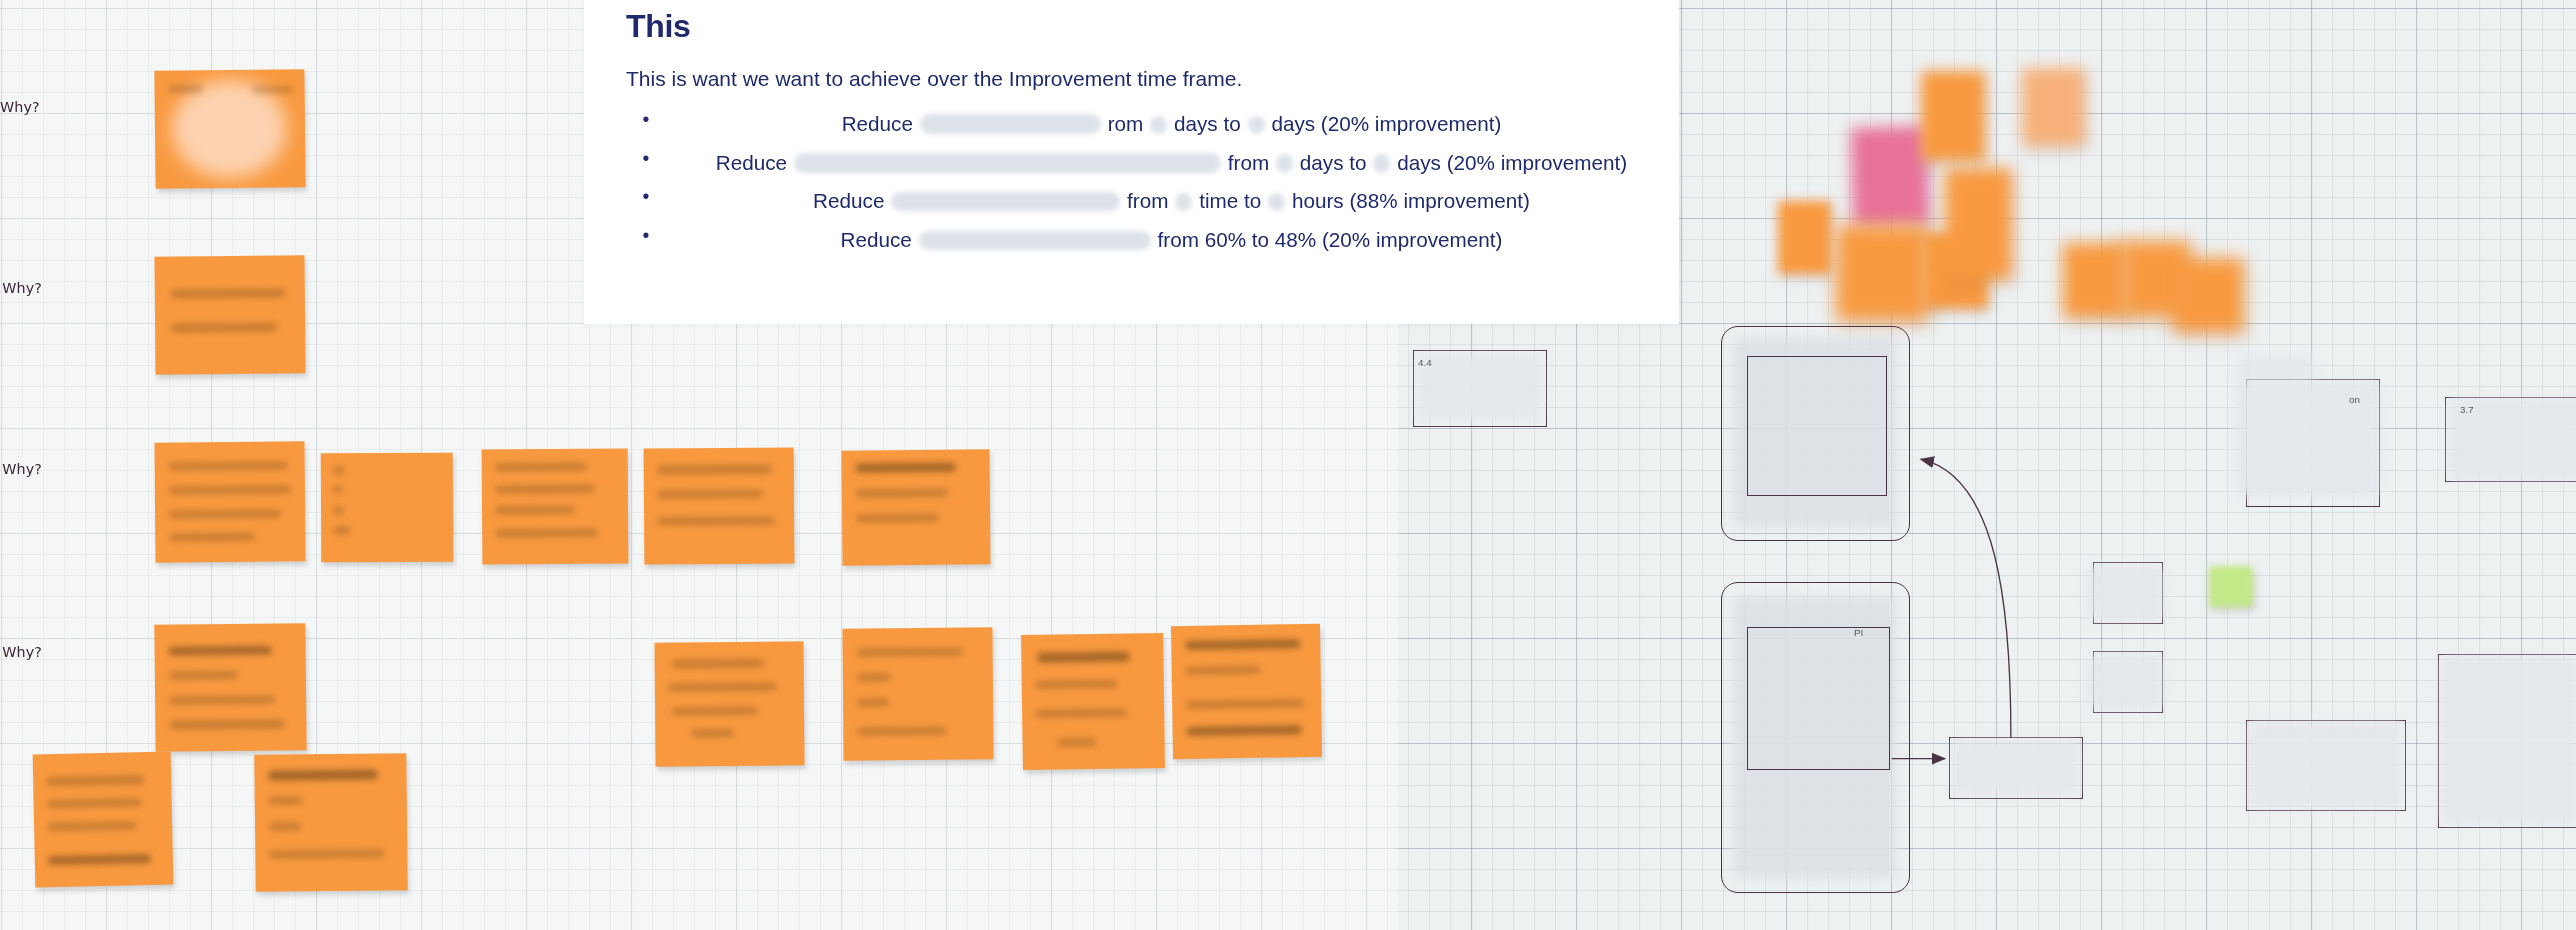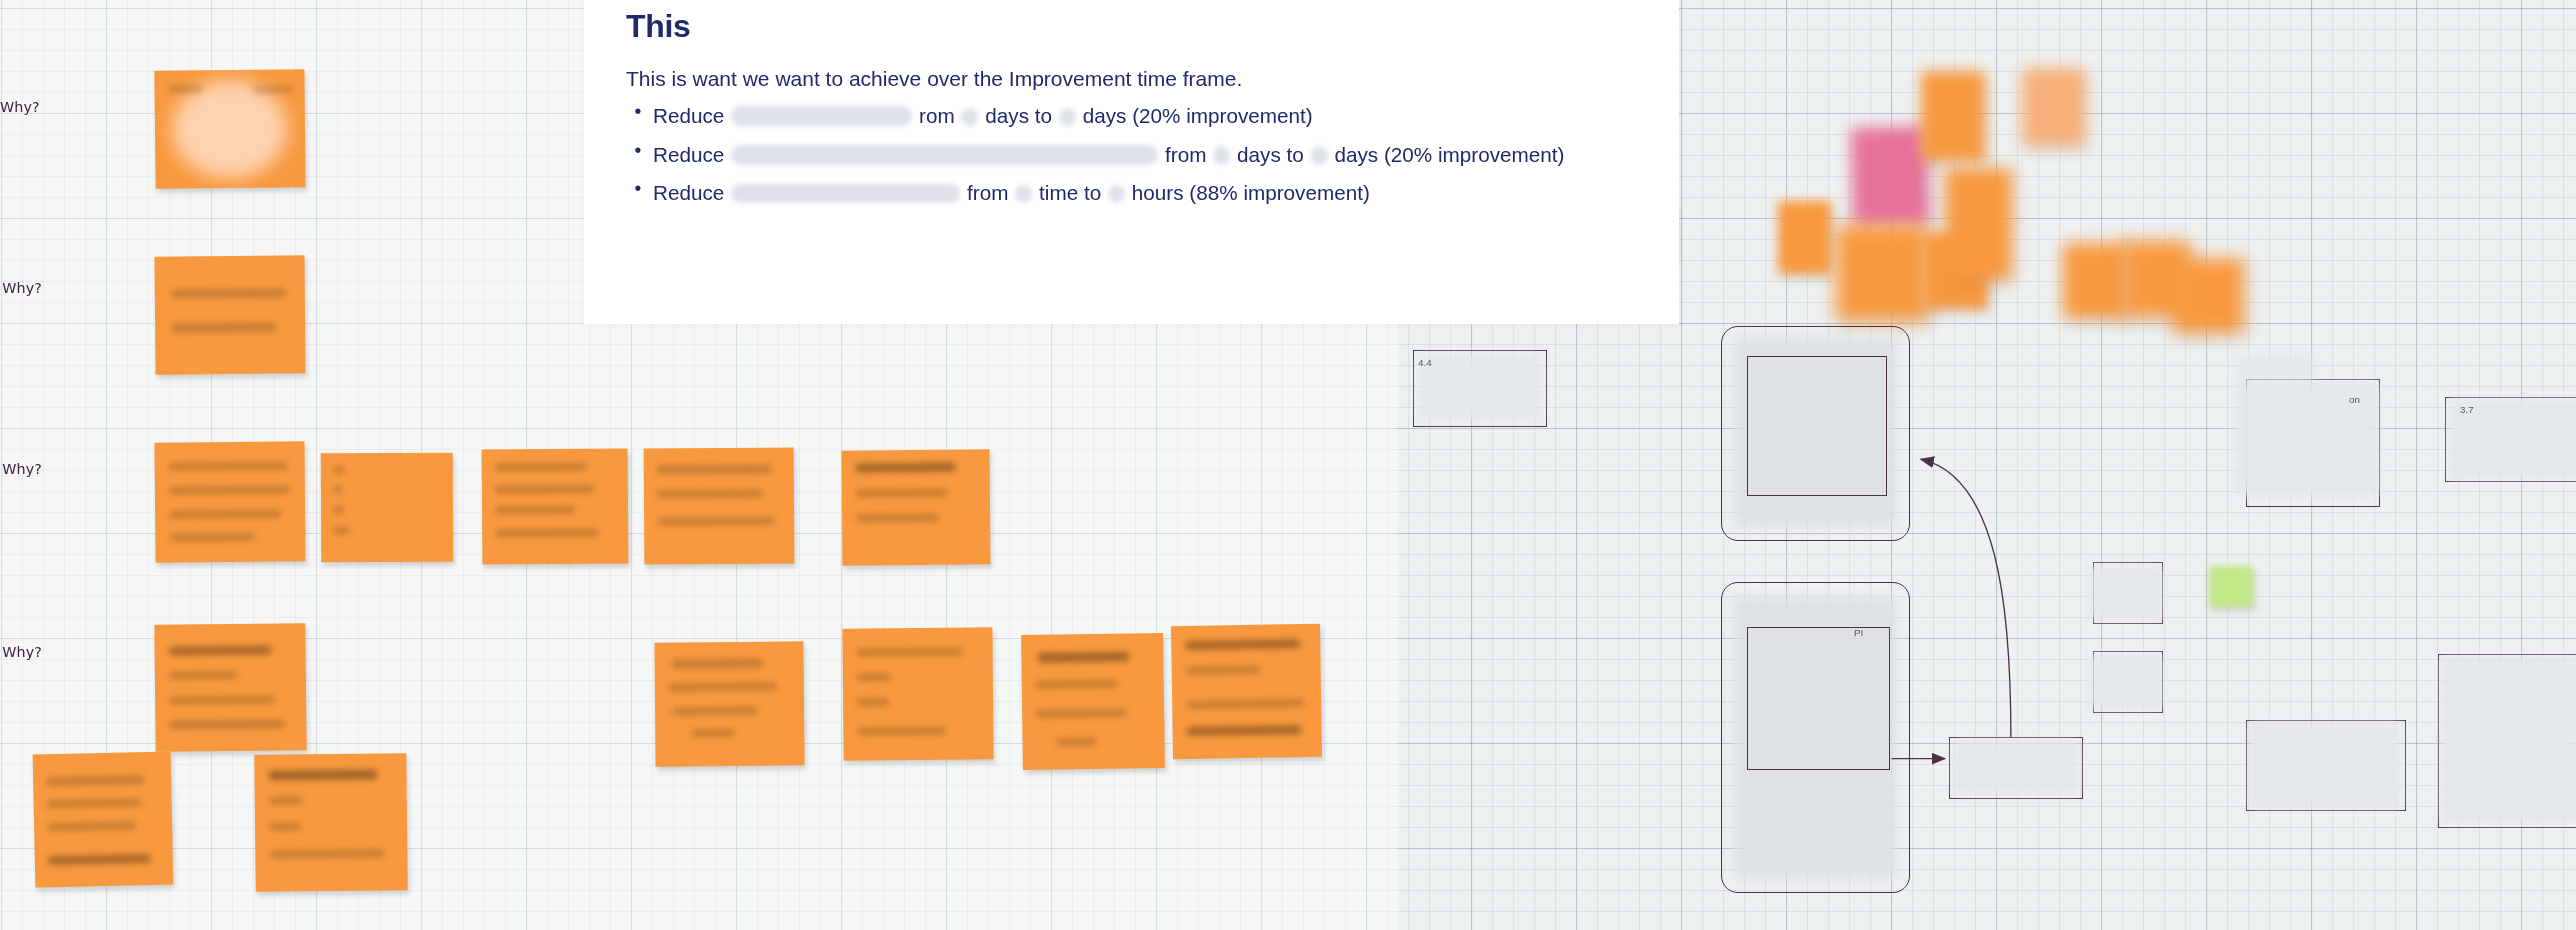--- a/index.html
+++ b/index.html
@@ -104,23 +104,24 @@
     left: 42px;
     top: 84px;
     font-size: 21px;
     color: #1e2a6b;
   }
   #goals-list {
     position: absolute;
     left: 42px;
     top: 120px;
     width: 1021px;
-    margin: 0;
+    margin: 8px;
     padding: 0 0 0 27px;
     list-style: none;
+    text-align: center;
   }
   #goals-list li {
     position: relative;
     font-size: 20.7px;
     color: #1e2a6b;
     line-height: 1.0;
     margin-bottom: 15.5px;
     white-space: nowrap;
   }
   #goals-list li::before {
@@ -381,17 +382,22 @@
       </li>
       <li>
         <span>Reduce</span>
         <span class="redact" style="width:229px;"></span>
         <span>from</span>
         <span class="redact pill"></span>
         <span>time to</span>
         <span class="redact pill"></span>
         <span>hours (88% improvement)</span>
       </li>
+      <li>
+        <span>Reduce</span>
+        <span class="redact" style="width:232px;"></span>
+        <span>from 60% to 48% (20% improvement)</span>
+      </li>
     </ul>
   </div>
 
 </div>
 
 
 </body></html>

